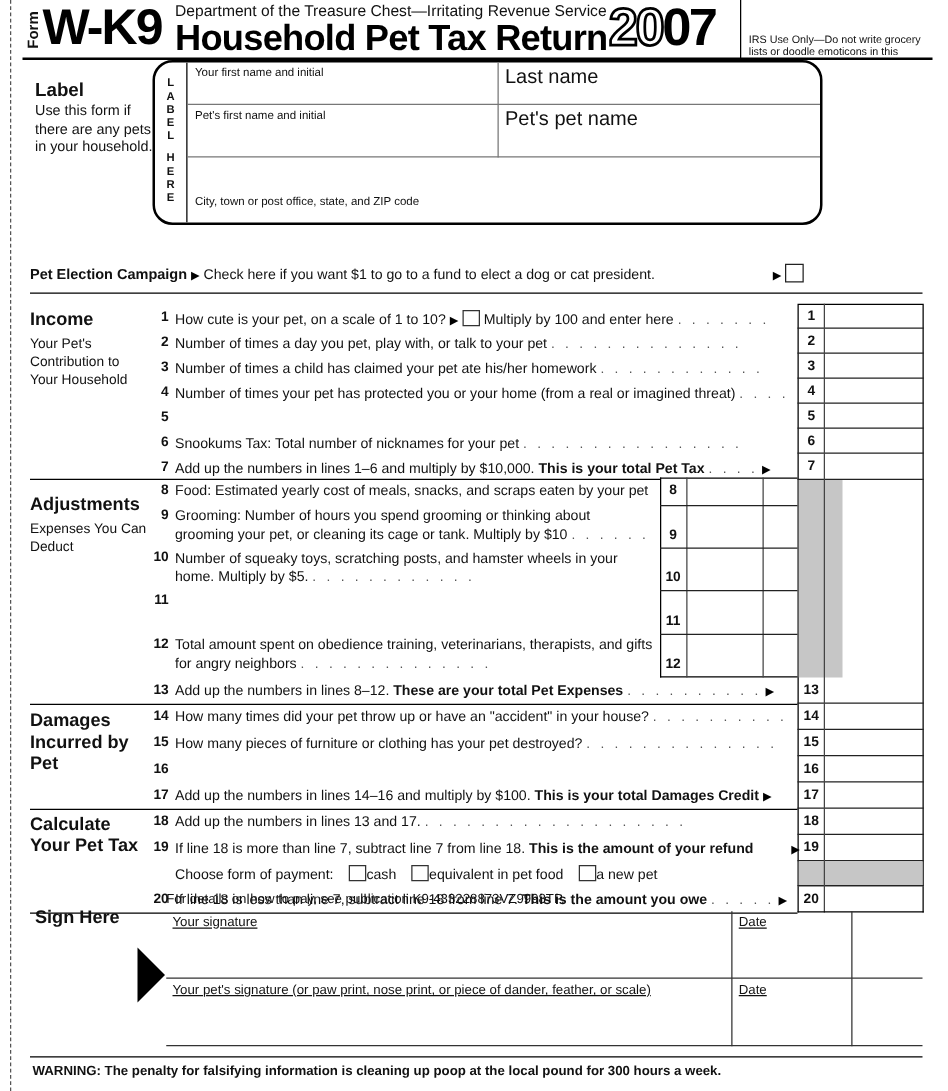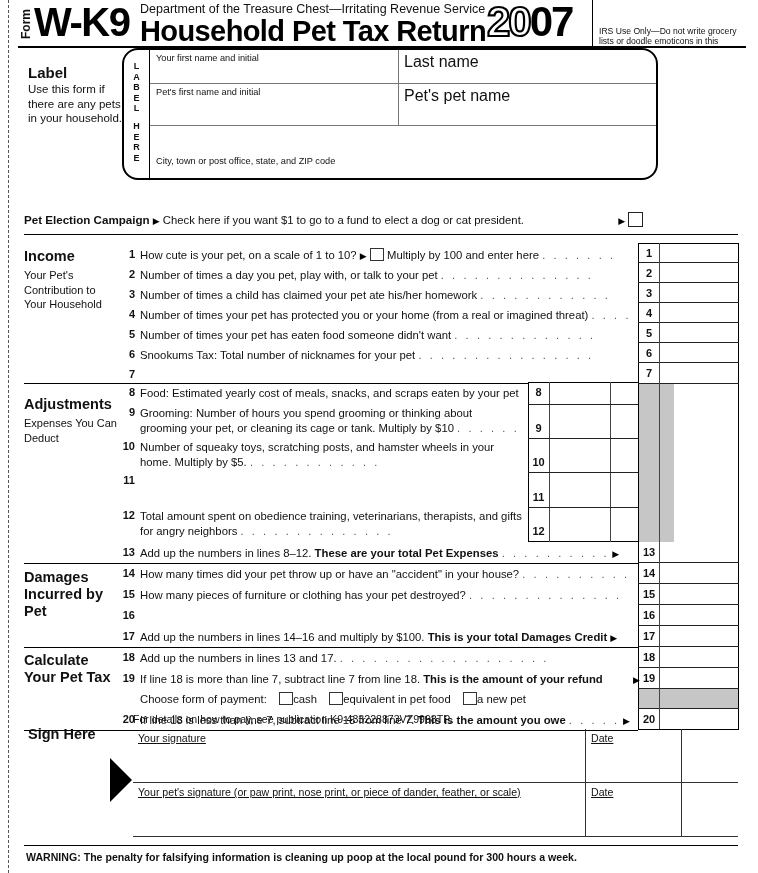--- a/index.html
+++ b/index.html
@@ -308,32 +308,34 @@
     <span class="dots">. . . . . . . . . . . .</span>
   </div>
 
   <div class="lineno" style="left:119px; top:308px;">4</div>
   <div class="linetxt" style="left:140px; top:308px;">
     <span>Number of times your pet has protected you or your home (from a real or imagined threat)</span>
     <span class="dots">. . . .</span>
   </div>
 
   <div class="lineno" style="left:119px; top:328px;">5</div>
-  <div class="linetxt" style="left:140px; top:328px;">
-    <span>Number of times your pet has eaten food someone didn't want</span>
-    <span class="dots">. . . . . . . . . . . . .</span>
-  </div>
 
   <div class="lineno" style="left:119px; top:348px;">6</div>
   <div class="linetxt" style="left:140px; top:348px;">
     <span>Snookums Tax: Total number of nicknames for your pet</span>
     <span class="dots">. . . . . . . . . . . . . . . .</span>
   </div>
 
   <div class="lineno" style="left:119px; top:368px;">7</div>
+  <div class="linetxt" style="left:140px; top:368px;">
+    <span>Add up the numbers in lines 1–6 and multiply by $10,000.</span>
+    <b>This is your total Pet Tax</b>
+    <span class="dots">. . . .</span>
+    <span class="tri">▶</span>
+  </div>
 
   <div class="sec-rule" style="top:383px; width:504px;"></div>
 
   <div class="sec-title" style="left:24px; top:396px;">Adjustments</div>
   <div class="sec-sub" style="left:24px; top:416px;">Expenses You Can Deduct</div>
 
   <div class="inner-frame"></div>
   <div class="inner-div"></div>
   <div class="inner-div2"></div>
 

